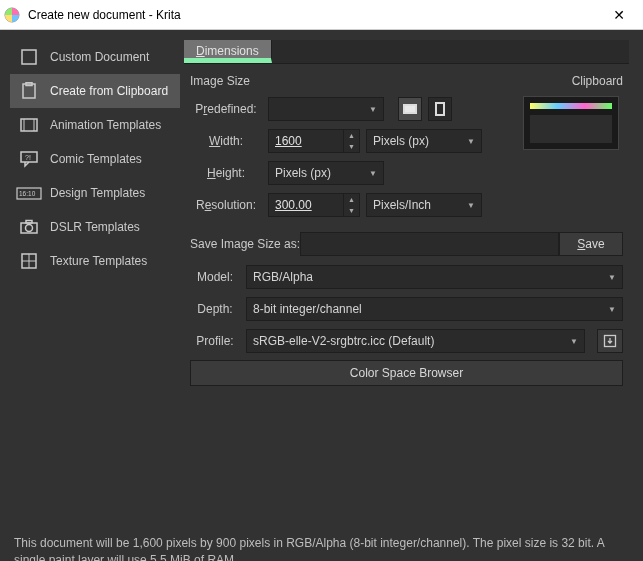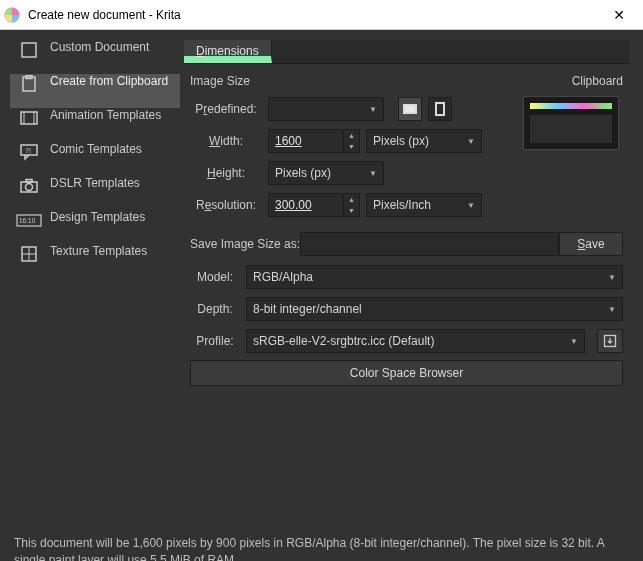--- a/index.html
+++ b/index.html
@@ -3,27 +3,27 @@
 <meta charset="utf-8">
 <style>
 * { margin: 0; padding: 0; box-sizing: border-box; font-family: "Segoe UI", Arial, sans-serif; }
 body { width: 643px; height: 561px; background: #323232; color: #cacaca; font-size: 12px; overflow: hidden; }
 .titlebar { height: 30px; background: #fff; color: #000; display: flex; align-items: center; padding: 0 4px; border-bottom: 1px solid #ccc; }
 .titlebar .logo { width: 16px; height: 16px; margin-right: 8px; }
 .titlebar .title { flex: 1; font-size: 12px; }
 .titlebar .close { width: 40px; text-align: center; font-size: 14px; cursor: pointer; }
 .content { display: flex; height: 497px; padding: 10px 10px 0 0; }
 .sidebar { width: 180px; padding: 0 0 0 10px; }
-.sidebar-item { display: flex; height: 34px; padding: 0 6px; cursor: pointer; color: #cacaca; }
+.sidebar-item { display: flex; align-items: center; height: 34px; padding: 0 6px; cursor: pointer; color: #cacaca; }
 .sidebar-item.selected { background: #555; color: #eee; }
 .sidebar-item .icon { width: 26px; height: 20px; display: flex; align-items: center; justify-content: center; margin-right: 8px; }
 .main { flex: 1; background: #323232; padding: 0 4px; display: flex; flex-direction: column; }
 .tabs { display: flex; height: 24px; border-bottom: 1px solid #1e1e1e; background: #2a2a2a; }
 .tab { padding: 4px 12px; cursor: pointer; color: #bdbdbd; border-right: 1px solid #1e1e1e; }
-.tab.active { background: #404040; color: #e2e2e2; border-bottom: 7px solid #86efac; }
+.tab.active { background: #737373; color: #e2e2e2; border-bottom: 5px solid #86efac; }
 .tab .ul { text-decoration: underline; }
 .panel { flex: 1; padding: 10px 6px 6px 6px; display: flex; flex-direction: column; gap: 8px; }
 .toprow { display: flex; gap: 12px; }
 .imagesize { flex: 1; }
 .section-title { font-size: 12px; color: #cacaca; margin-bottom: 8px; }
 .form-row { display: flex; align-items: center; margin-bottom: 6px; height: 26px; gap: 6px; }
 .form-label { width: 72px; text-align: center; color: #cacaca; }
 .form-label .ul { text-decoration: underline; }
 .spinbox { display: flex; align-items: center; background: #2a2a2a; border: 1px solid #1e1e1e; height: 24px; width: 92px; position: relative; }
 .spinbox input { flex:1; background: transparent; border: none; color: #e0e0e0; padding: 0 6px; font-size: 12px; outline: none; width: 60px; text-decoration: underline; }
@@ -104,36 +104,36 @@
           <svg width="20" height="18" viewBox="0 0 20 18">
             <rect x="2" y="2" width="16" height="10" stroke-width="1.5"></rect>
             <path d="M6 12 L6 16 L10 12" stroke-width="1.5"></path>
             <text x="6" y="10" font-size="7" fill="#cacaca" stroke="none">?!</text>
           </svg>
         </span>
       <span>Comic Templates</span>
     </div>
     <div class="sidebar-item">
       <span class="icon">
+          <svg width="26" height="18" viewBox="0 0 26 18">
+            <rect x="1" y="4" width="24" height="11" stroke-width="1.2"></rect>
+            <text x="3" y="12" font-size="6.5" fill="#cacaca" stroke="none">16:10</text>
+          </svg>
+        </span>
+      <span>Design Templates</span>
+    </div>
+    <div class="sidebar-item">
+      <span class="icon">
           <svg width="20" height="18" viewBox="0 0 20 18">
             <rect x="2" y="5" width="16" height="10" stroke-width="1.5"></rect>
             <circle cx="10" cy="10" r="3.5" stroke-width="1.5"></circle>
             <rect x="7" y="2.5" width="6" height="2.5" stroke-width="1.5"></rect>
           </svg>
         </span>
       <span>DSLR Templates</span>
-    </div>
-    <div class="sidebar-item">
-      <span class="icon">
-          <svg width="26" height="18" viewBox="0 0 26 18">
-            <rect x="1" y="4" width="24" height="11" stroke-width="1.2"></rect>
-            <text x="3" y="12" font-size="6.5" fill="#cacaca" stroke="none">16:10</text>
-          </svg>
-        </span>
-      <span>Design Templates</span>
     </div>
     <div class="sidebar-item">
       <span class="icon">
           <svg width="20" height="18" viewBox="0 0 20 18">
             <rect x="3" y="2" width="14" height="14" stroke-width="1.5"></rect>
             <line x1="3" y1="9" x2="17" y2="9"></line>
             <line x1="10" y1="2" x2="10" y2="16"></line>
           </svg>
         </span>
       <span>Texture Templates</span>

